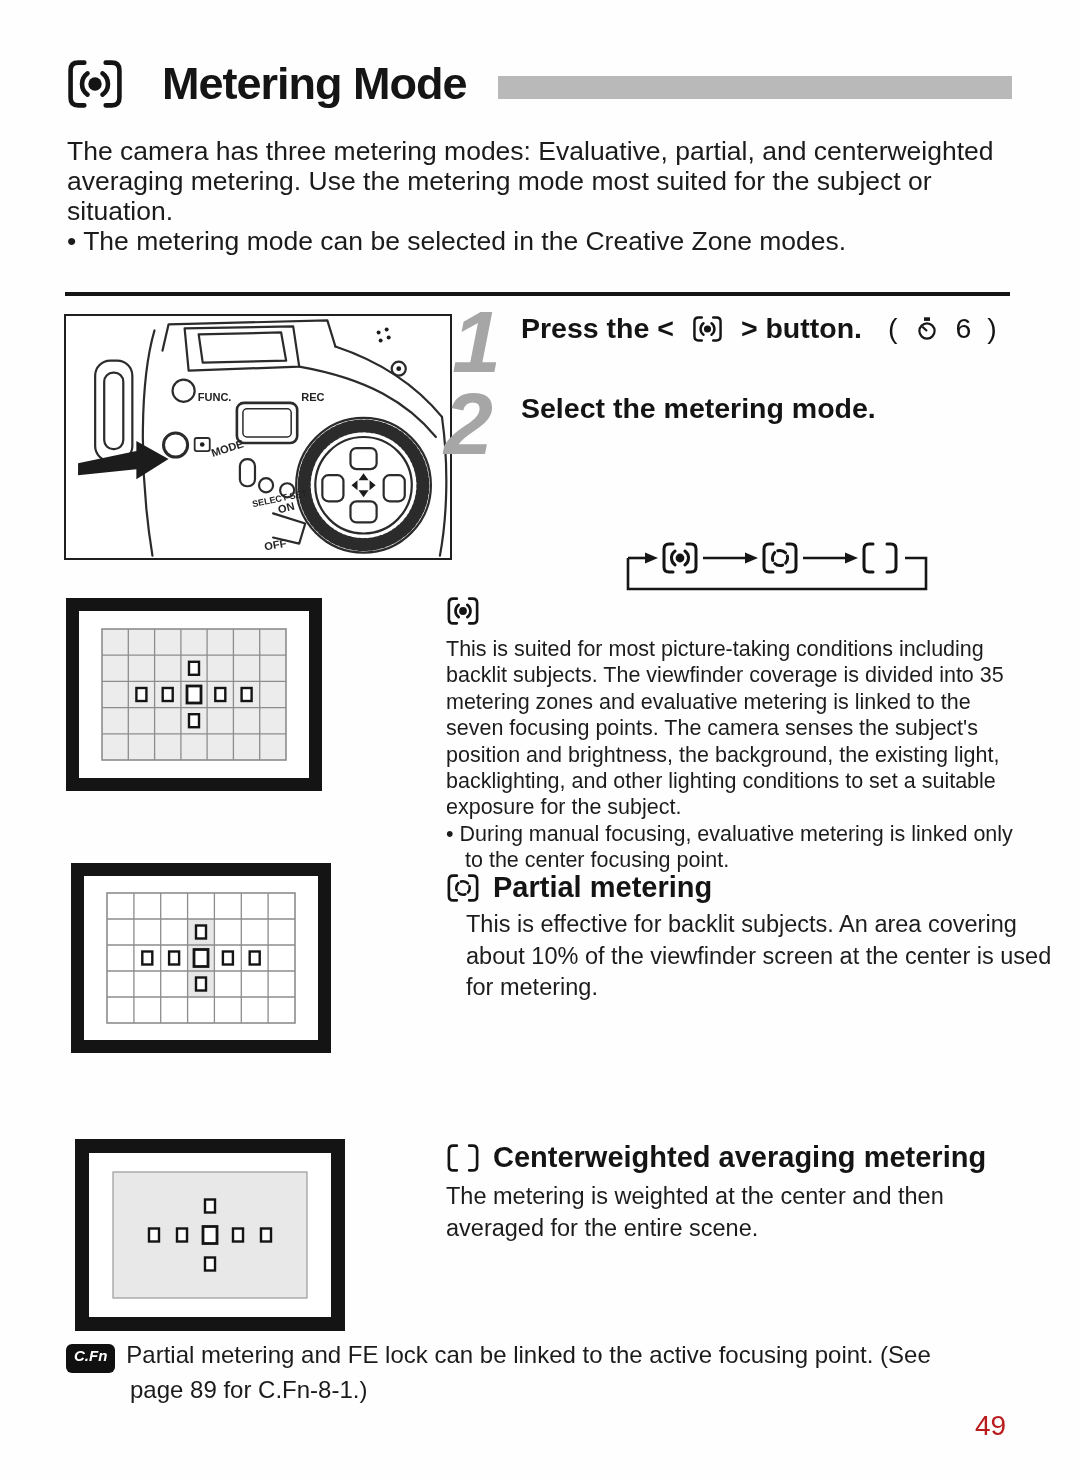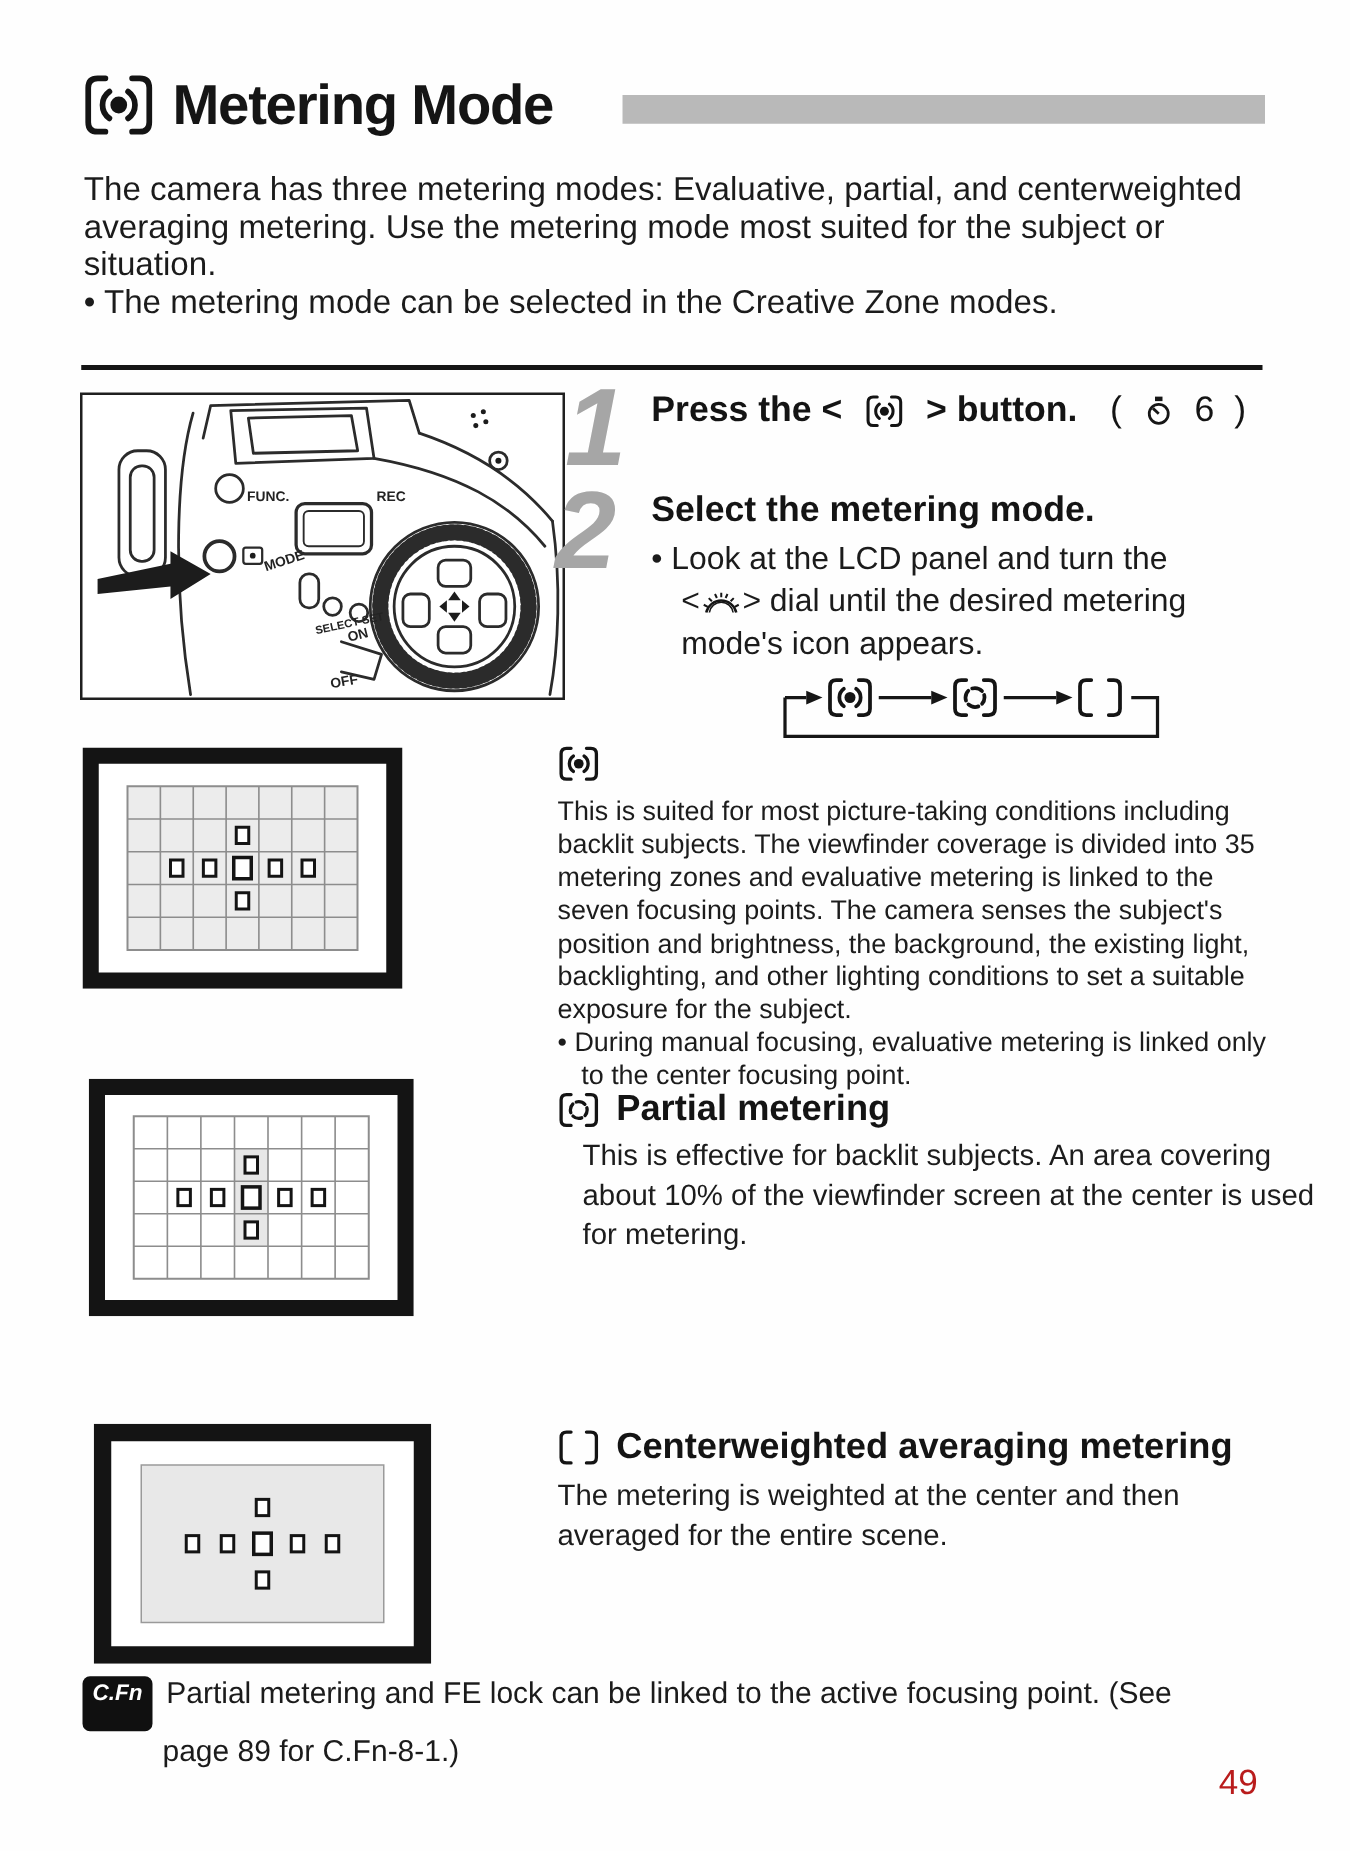--- a/index.html
+++ b/index.html
@@ -3,21 +3,21 @@
 <meta charset="utf-8">
 <style>
   * { margin:0; padding:0; box-sizing:border-box; }
   html,body { background:#ffffff; }
   .page {
     position:relative; width:1080px; height:1481px; background:#fefefe;
     font-family:"Liberation Sans", sans-serif; color:#181818; overflow:hidden;
   }
   .abs { position:absolute; }
   
-  .title-row { left:66px; top:58px; display:flex; align-items:center; }
+  .title-row { left:66px; top:58px; display:flex; align-items:center;gap:24px; }
   .title-icon { margin-right:14px; }
   h1.title { font-size:45px; font-weight:bold; letter-spacing:-1px; color:#151515; }
   .title-bar { left:498px; top:76px; width:514px; height:23px; background:#b9b9b9; }
   
   .intro { left:67px; top:136px; width:940px; font-size:26.5px; line-height:30px; color:#1b1b1b; }
   .rule { left:65px; top:292px; width:945px; height:3.5px; background:#151515; }
   
   .cam-box { left:64px; top:314px; width:388px; height:246px; border:2.5px solid #1f1f1f; background:#fff; }
   .cam-box svg { display:block; width:100%; height:100%; }
   .cam-lbl { font-family:"Liberation Sans", sans-serif; font-size:11px; font-weight:bold; fill:#232323; }
@@ -34,21 +34,21 @@
   .sec-head .mi { margin-right:13px; }
   .sec1-body { font-size:21.5px; line-height:26.4px; width:582px; color:#1c1c1c; }
   .sec1-bullet { font-size:21.5px; line-height:26.4px; width:582px; color:#1c1c1c; padding-left:19px; text-indent:-19px; }
   .sec-body { font-size:23.5px; line-height:31.5px; width:594px; color:#1c1c1c; }
   
   .vf svg { display:block; }
   
   .footnote { left:66px; top:1338px; width:905px; font-size:24px; line-height:33px; color:#1b1b1b;
               padding-left:64px; text-indent:-64px; }
   .cfn-badge { display:inline-block; background:#101010; color:#fff; font-weight:bold; font-style:italic;
-               font-size:18px; line-height:1; padding:4px 8px 22px 8px; border-radius:6px; margin-right:11px;
+               font-size:15px; line-height:1; padding:4px 8px 10px 8px; border-radius:6px; margin-right:11px;
                text-indent:0; vertical-align:2px; }
   .pagenum { left:975px; top:1410px; font-size:28px; color:#b91c1c; }
   svg text { font-family:"Liberation Sans", sans-serif; }
 </style>
 </head>
 <body>
 
 <div class="page">
 
   <svg width="0" height="0" style="position:absolute" aria-hidden="true">
@@ -154,35 +154,20 @@
         <path d="M11 14.5 L6.4 10.2"></path>
       </g>
       <rect x="8" y="0.8" width="6" height="3.6" fill="#161616"></rect>
     </svg>
     <span style="font-weight:normal;">6</span>
     <span style="font-weight:normal;">)</span>
   </div>
 
   <div class="abs step-num" style="left:444px; top:384px;">2</div>
   <div class="abs step-head" style="left:521px; top:392px;">Select the metering mode.</div>
-  <div class="abs step-body" style="left:521px; top:430px; width:520px;">
-    <div>• Look at the LCD panel and turn the</div>
-    <div class="hang iconline">
-      <span>&lt;</span>
-      <svg class="inline-ic" width="30" height="22" viewBox="0 0 30 22">
-        <g fill="none" stroke="#161616" stroke-width="2">
-          <path d="M3 20 A12.3 12.3 0 0 1 27 20"></path>
-          <path d="M5.5 20 A9.6 9.6 0 0 1 24.5 20" stroke-width="1.3"></path>
-          <path d="M4.2 15.5 L1 13.8 M7.5 11 L5 8.5 M11.5 8.4 L10 5.2 M15 7.7 L15 4.2 M18.5 8.4 L20 5.2 M22.5 11 L25 8.5 M25.8 15.5 L29 13.8" stroke-width="1.6"></path>
-        </g>
-      </svg>
-      <span>&gt; dial until the desired metering</span>
-    </div>
-    <div class="hang">mode's icon appears.</div>
-  </div>
 
   <svg class="abs" style="left:615px; top:532px;" width="324" height="66" viewBox="0 0 324 66">
     <g fill="none" stroke="#161616" stroke-width="2.6">
       <path d="M290 26 H311 V57 H13 V26"></path>
       <line x1="13" y1="26" x2="30" y2="26"></line>
       <line x1="88" y1="26" x2="130" y2="26"></line>
       <line x1="188" y1="26" x2="230" y2="26"></line>
     </g>
     <g fill="#161616" stroke="none">
       <polygon points="30,20.5 43,26 30,31.5"></polygon>

